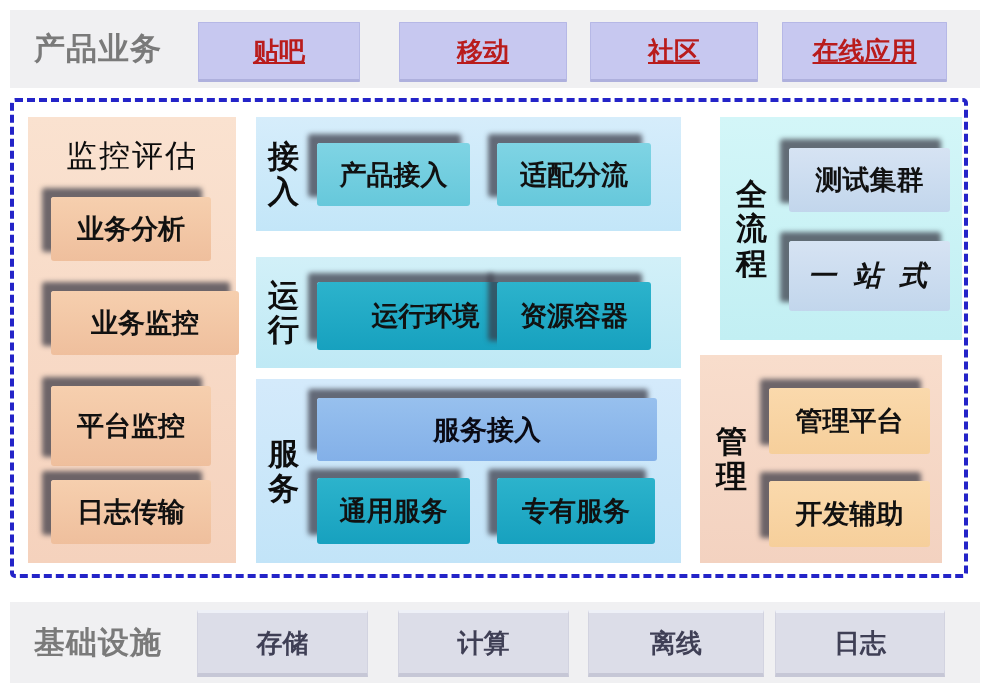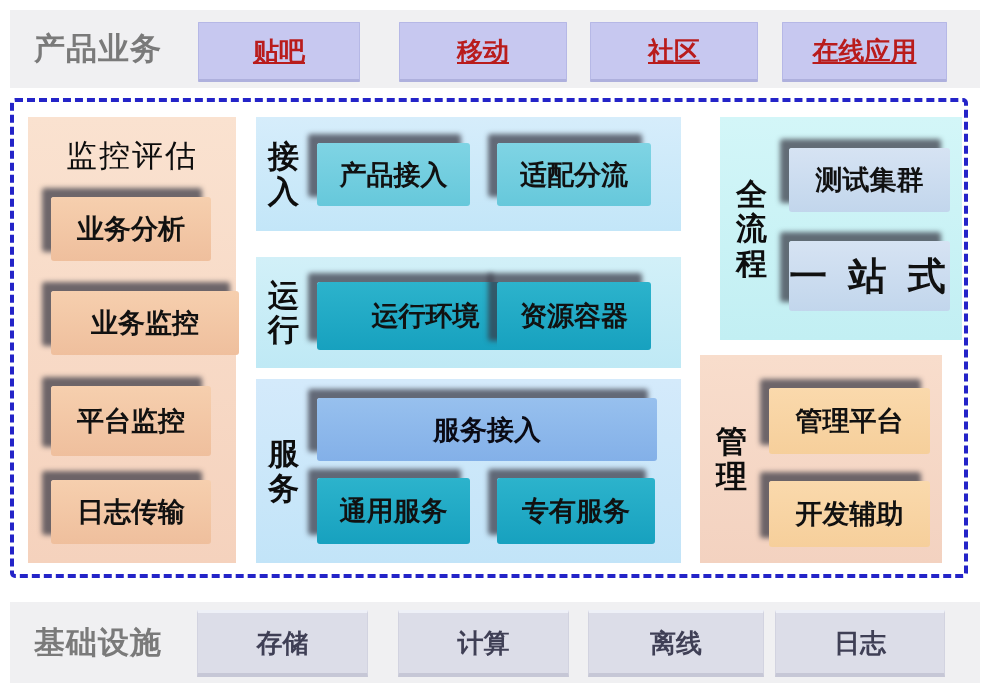--- a/index.html
+++ b/index.html
@@ -57,42 +57,42 @@
     position:absolute;display:flex;align-items:center;justify-content:center;
     font-size:27px;font-weight:600;color:#111111;border-radius:3px;
     box-shadow:-9px -9px 5px rgba(56,56,68,0.72);white-space:nowrap;
   }
   .box.peach  {background:linear-gradient(180deg,#f6cfae,#efbf9d);}
   .box.cyan   {background:linear-gradient(180deg,#7fd4e4,#66c8db);}
   .box.teal   {background:linear-gradient(180deg,#2cb3cc,#17a1bf);}
   .box.peri   {background:linear-gradient(180deg,#97c0ee,#83b0e8);color:#0a0a14;}
   .box.lblue  {background:linear-gradient(180deg,#d6e3f3,#c2d6ec);}
   .box.orange {background:linear-gradient(180deg,#fad9ac,#f6cf9b);}
-  .box.spaced {font-size:38px;letter-spacing:4px;}
+  .box.spaced {font-size:28px;letter-spacing:4px;font-style:italic;}
 </style>
 </head>
 <body>
 
 <div class="stage">
 
   <div class="bar top">
     <div class="bar-label">产品业务</div>
     <div class="pill purple" style="left:188px;width:160px;">贴吧</div>
     <div class="pill purple" style="left:389px;width:166px;text-align:center;">移动</div>
     <div class="pill purple" style="left:772px;width:163px;">在线应用</div>
     <div class="pill purple" style="left:580px;width:166px;">社区</div>
   </div>
 
   <div class="dashed"></div>
 
   <div class="panel monitor">
     <div class="panel-title">监控评估</div>
     <div class="box peach" style="left:23px;top:80px;width:160px;height:64px;">业务分析</div>
     <div class="box peach" style="left:23px;top:174px;width:188px;height:64px;">业务监控</div>
-    <div class="box peach" style="left:23px;top:269px;width:160px;height:70px;">平台监控</div>
+    <div class="box peach" style="left:23px;top:269px;width:160px;height:80px;">平台监控</div>
     <div class="box peach" style="left:23px;top:363px;width:160px;height:64px;">日志传输</div>
   </div>
 
   <div class="panel access">
     <div class="v-label mid">接入</div>
     <div class="box cyan" style="left:61px;top:26px;width:153px;height:63px;">产品接入</div>
     <div class="box cyan" style="left:241px;top:26px;width:154px;height:63px;">适配分流</div>
   </div>
 
   <div class="panel runtime">

